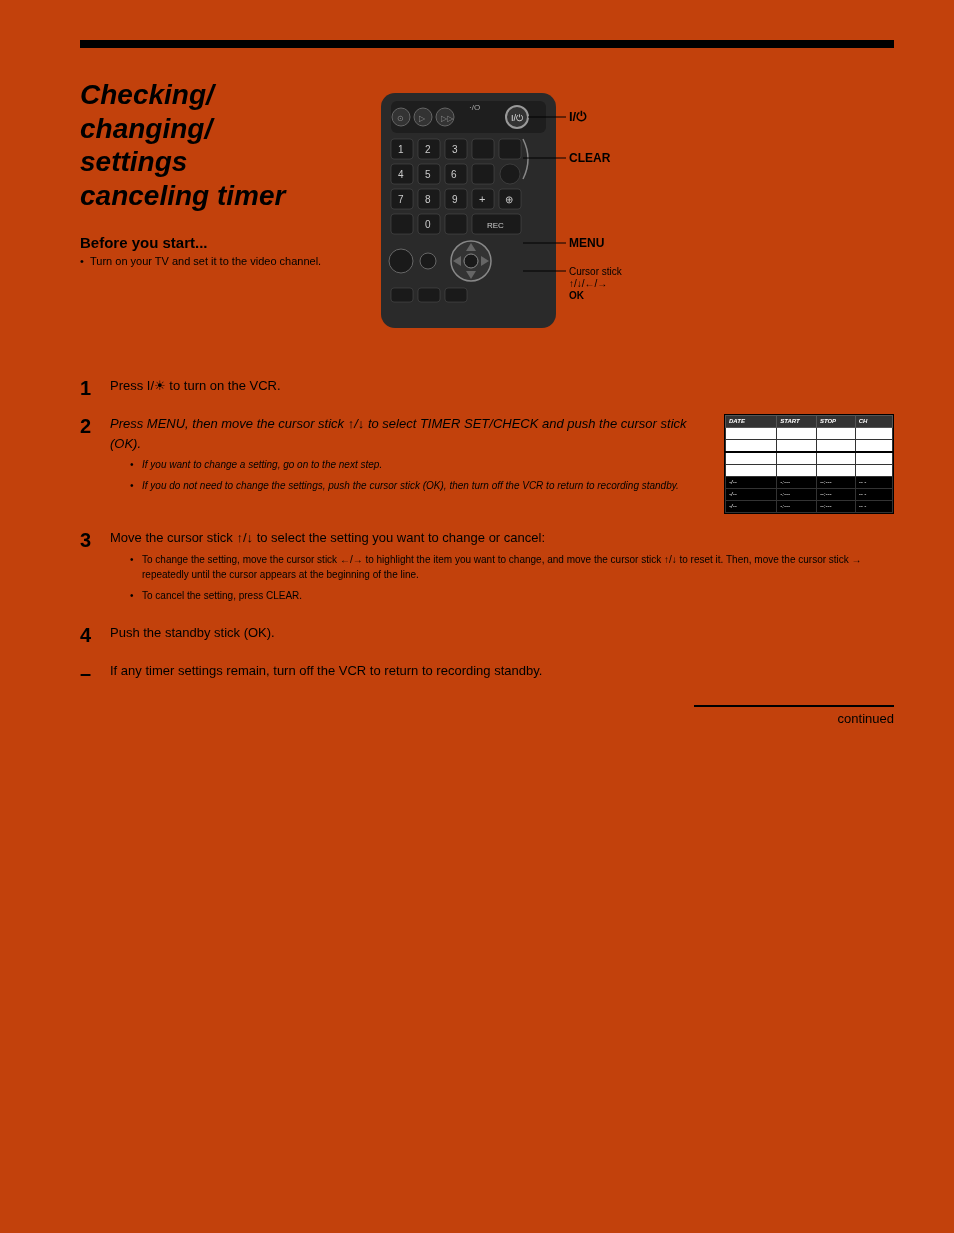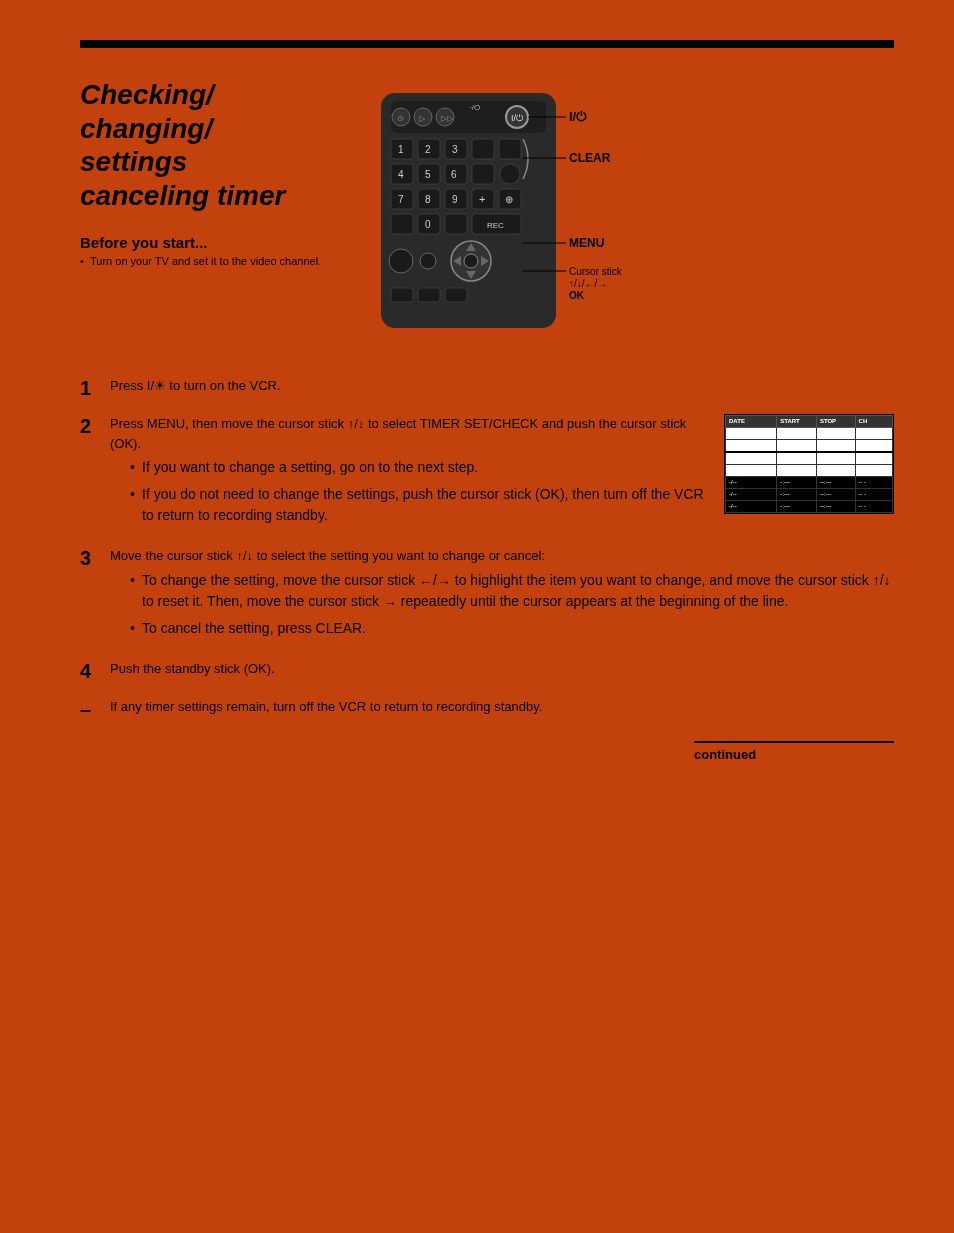--- a/index.html
+++ b/index.html
@@ -101,35 +101,36 @@
 
     .step-sub {
       margin-left: 20px;
       margin-top: 4px;
     }
 
     .step-sub-item {
       position: relative;
       padding-left: 12px;
       margin-bottom: 6px;
-      font-size: 14px;
+      font-size: 10px;
       line-height: 1.5;
     }
 
     .step-sub-item::before {
       content: "•";
       position: absolute;
       left: 0;
     }
 
     
     .step2-content {
       display: flex;
       gap: 17px;
       align-items: flex-start;
+      font-style: italic;
     }
 
     
     .timer-table {
       border: 1px solid #000;
       font-size: 7px;
       min-width: 170px;
       background: #000;
       color: #fff;
       flex-shrink: 0;
@@ -151,22 +152,23 @@
 
     .timer-table td {
       padding: 1px 3px;
       font-size: 6px;
       border: 1px solid #333;
       color: #fff;
       white-space: nowrap;
     }
 
     .continued {
+      text-align: right;
       font-size: 13px;
-      font-weight: bold;
+      font-weight: normal;
       margin-top: 20px;
       border-top: 2px solid #000;
       padding-top: 4px;
       width: 200px;
       margin-left: auto;
     }
 
     .footer {
       position: absolute;
       bottom: 30px;

